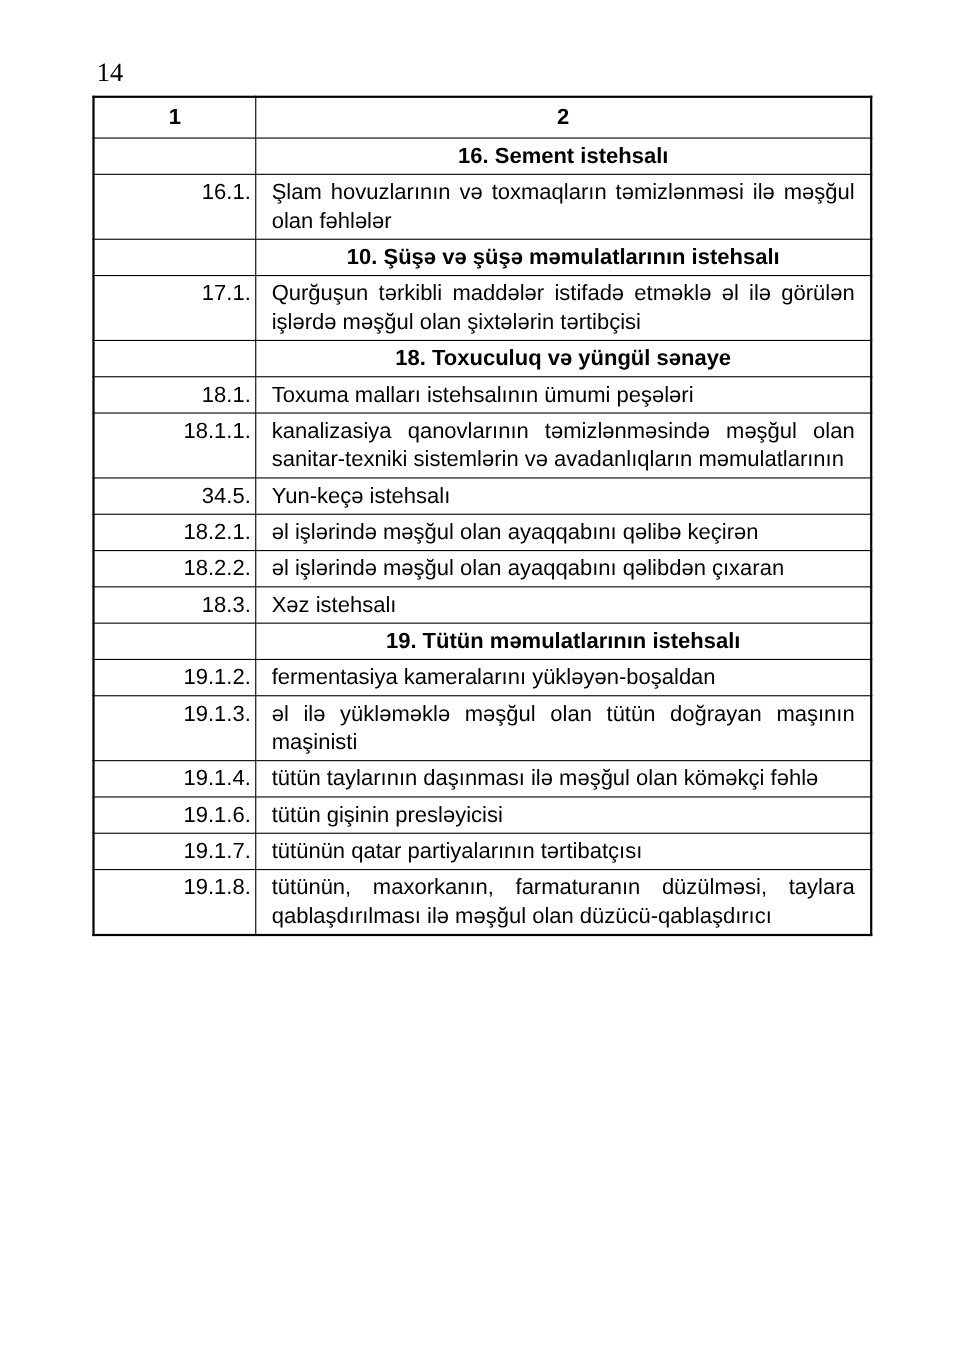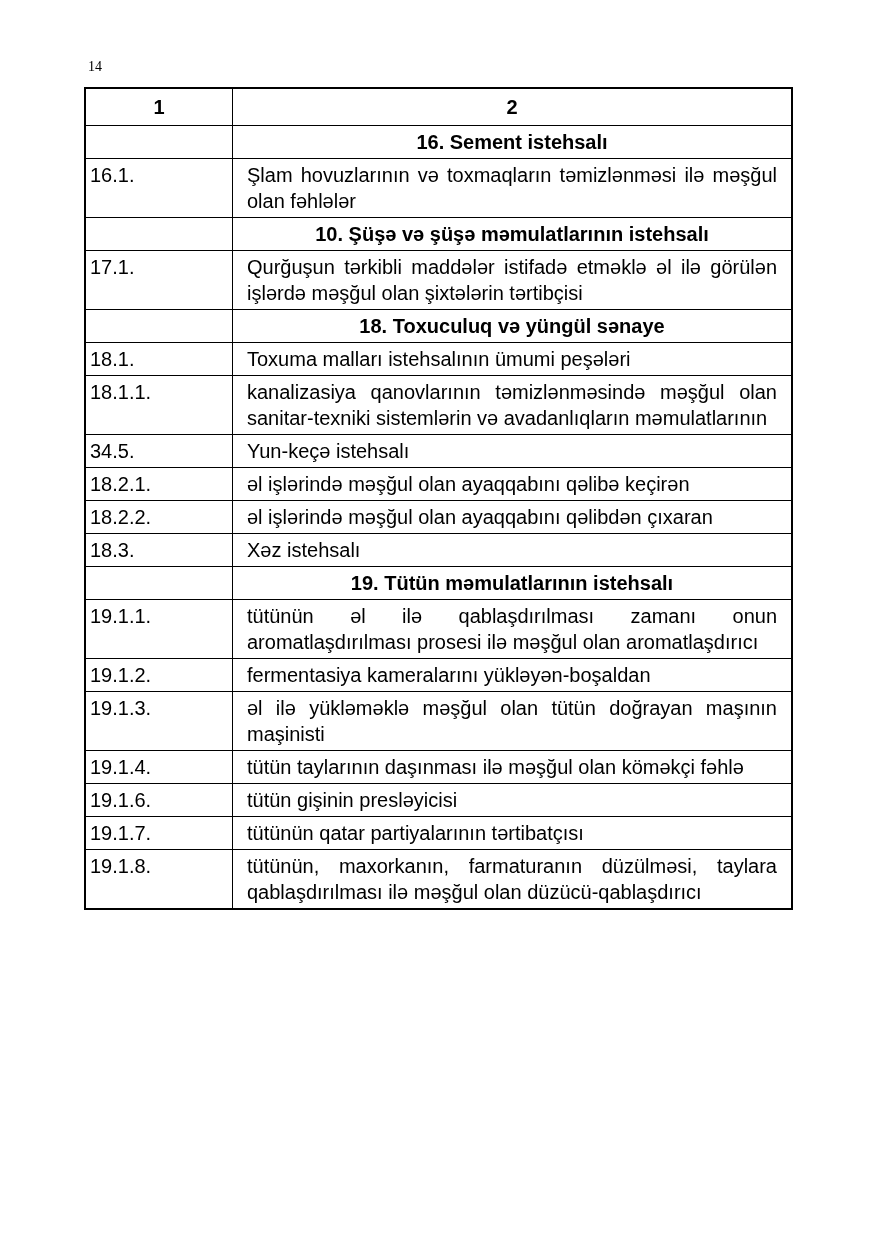--- a/index.html
+++ b/index.html
@@ -13,21 +13,21 @@
     height: 1241px;
     font-family: "Liberation Sans", sans-serif;
     color: #000000;
     overflow: hidden;
   }
   .page-number {
     position: absolute;
     left: 88px;
     top: 56px;
     font-family: "Liberation Serif", serif;
-    font-size: 14px;
+    font-size: 24px;
     line-height: 22px;
   }
   table.doc-table {
     position: absolute;
     left: 84px;
     top: 87px;
     width: 709px;
     border-collapse: collapse;
     table-layout: fixed;
     border: 2px solid #000000;
@@ -41,21 +41,21 @@
   }
   .doc-table th {
     font-weight: bold;
     text-align: center;
     padding: 5px 4px;
   }
   .doc-table th.col1, .doc-table td.col1 {
     width: 138px;
   }
   .doc-table td.col1 {
-    text-align: left;
+    text-align: right;
     padding: 3px 4px;
   }
   .doc-table td.col2 {
     text-align: justify;
     padding: 3px 14px;
   }
   .doc-table td.col2.section {
     font-weight: bold;
     text-align: center;
     padding: 3px 24px;
@@ -116,24 +116,20 @@
       </tr>
       <tr>
         <td class="col1">18.3.</td>
         <td class="col2">Xəz istehsalı</td>
       </tr>
       <tr>
         <td class="col1"></td>
         <td class="col2 section">19. Tütün məmulatlarının istehsalı</td>
       </tr>
       <tr>
-        <td class="col1">19.1.1.</td>
-        <td class="col2">tütünün əl ilə qablaşdırılması zamanı onun aromatlaşdırılması prosesi ilə məşğul olan aromatlaşdırıcı</td>
-      </tr>
-      <tr>
         <td class="col1">19.1.2.</td>
         <td class="col2">fermentasiya kameralarını yükləyən-boşaldan</td>
       </tr>
       <tr>
         <td class="col1">19.1.3.</td>
         <td class="col2">əl ilə yükləməklə məşğul olan tütün doğrayan maşının maşinisti</td>
       </tr>
       <tr>
         <td class="col1">19.1.4.</td>
         <td class="col2">tütün taylarının daşınması ilə məşğul olan köməkçi fəhlə</td>

